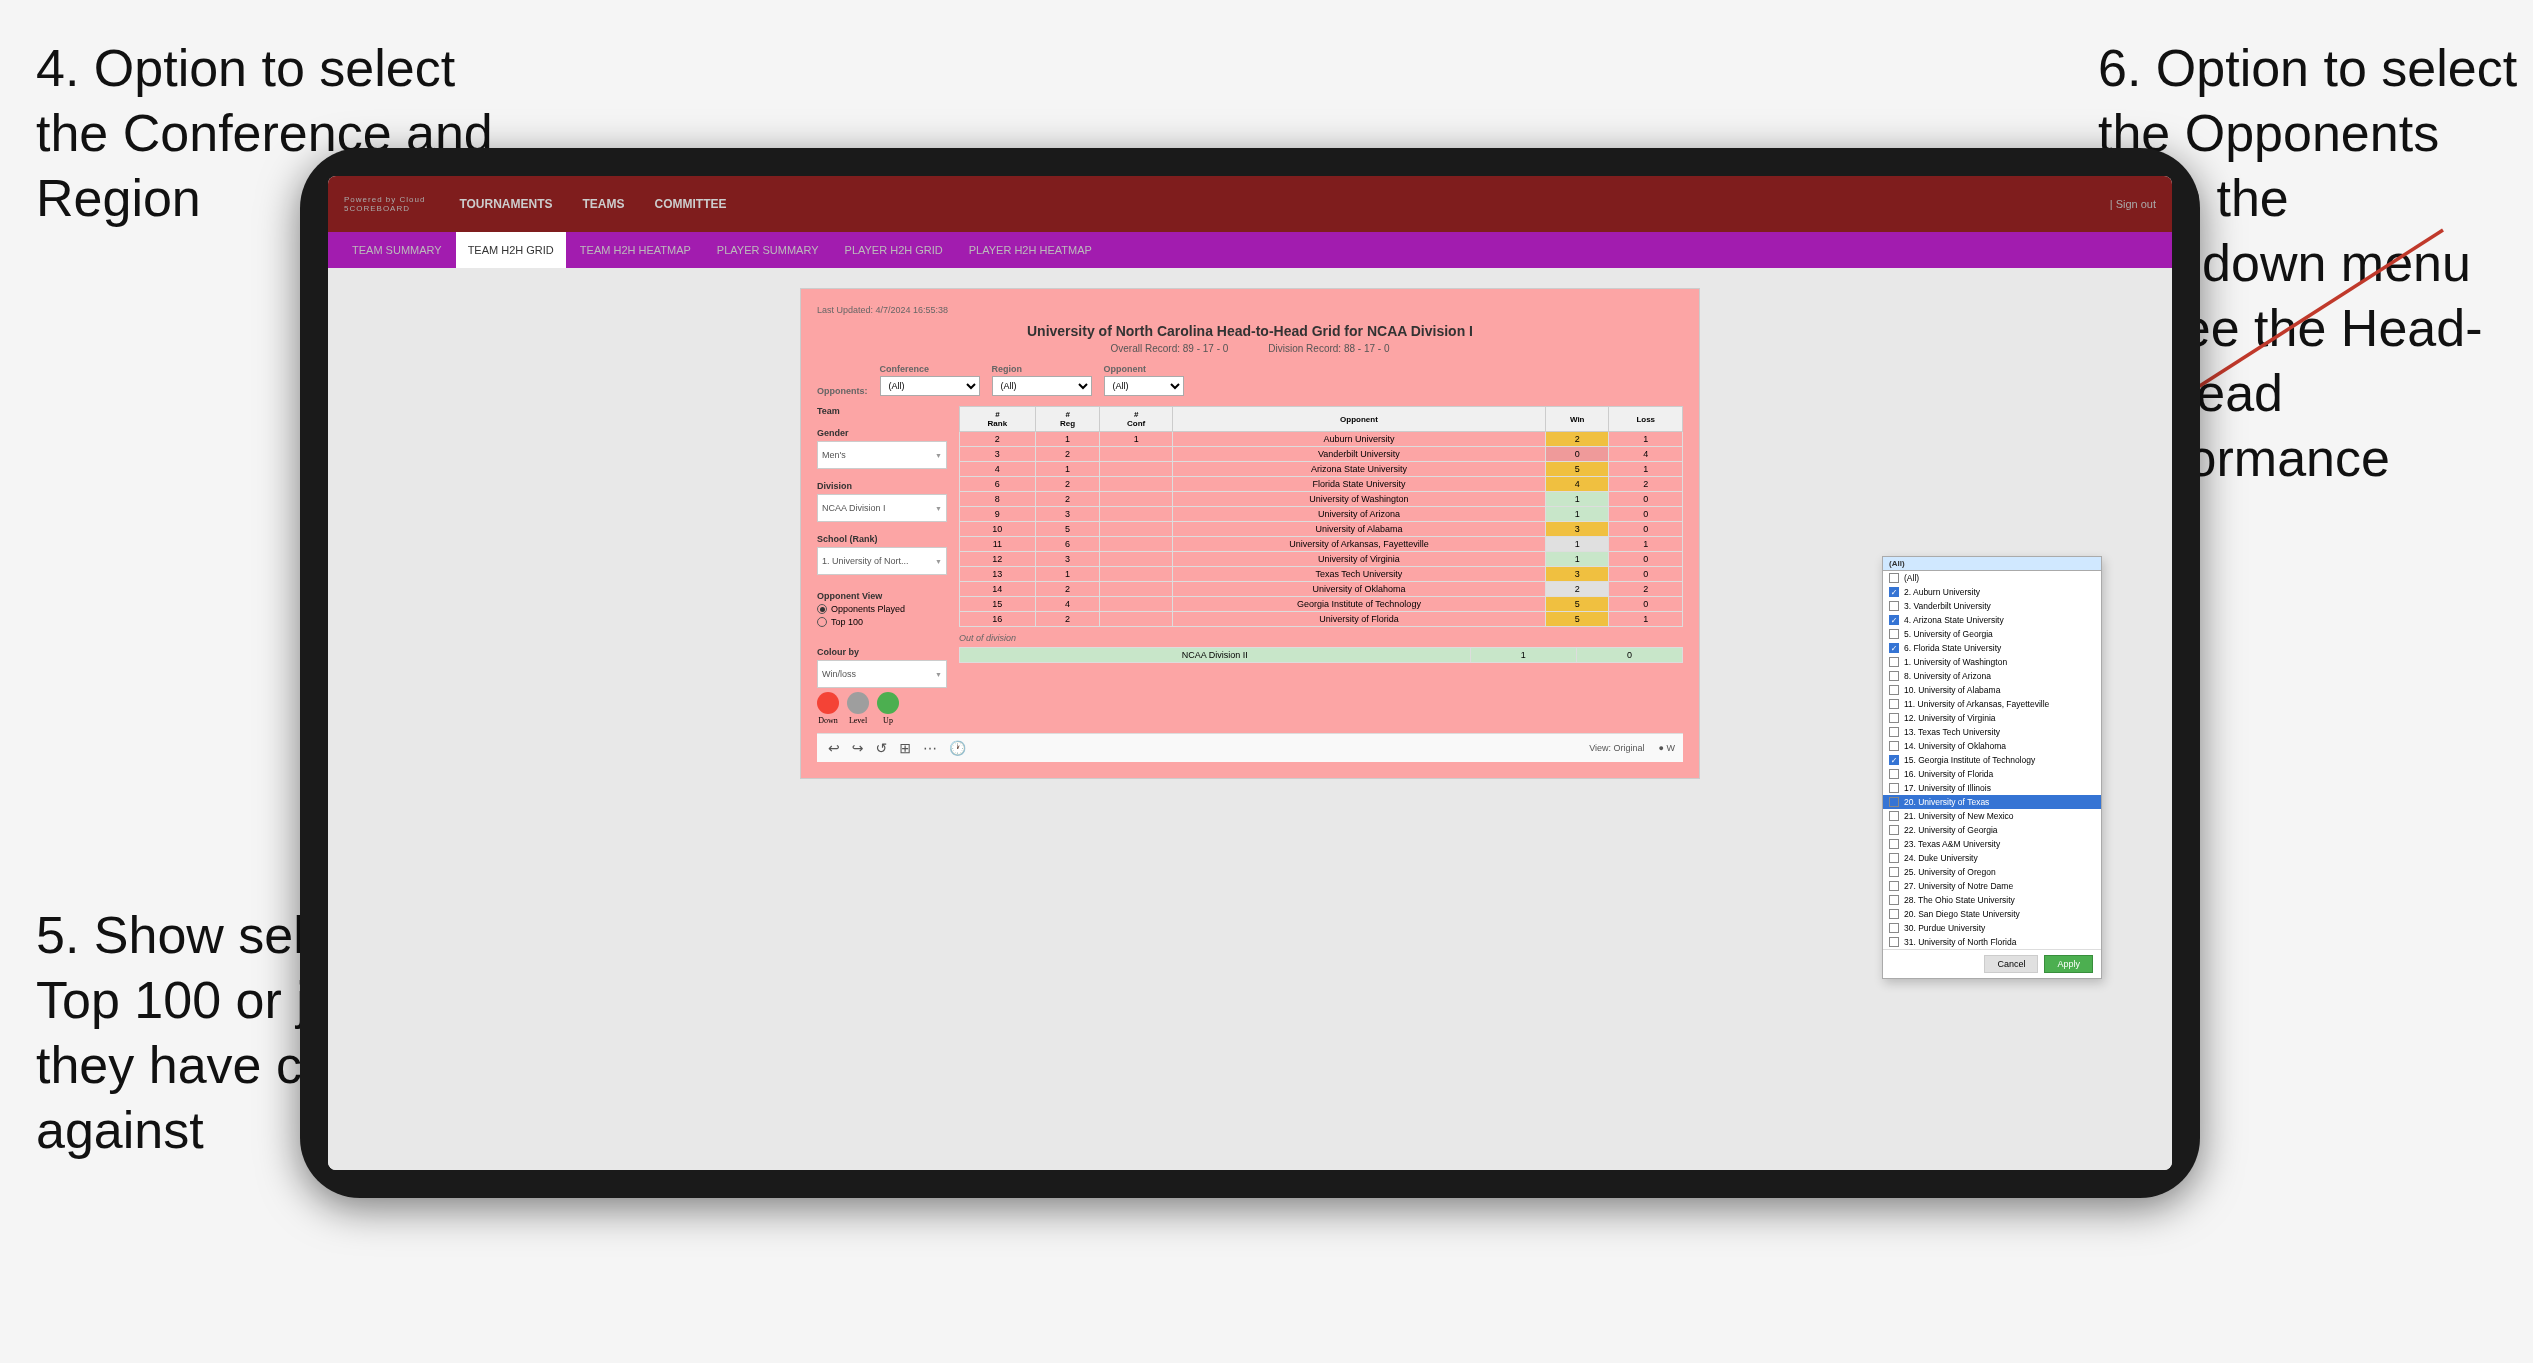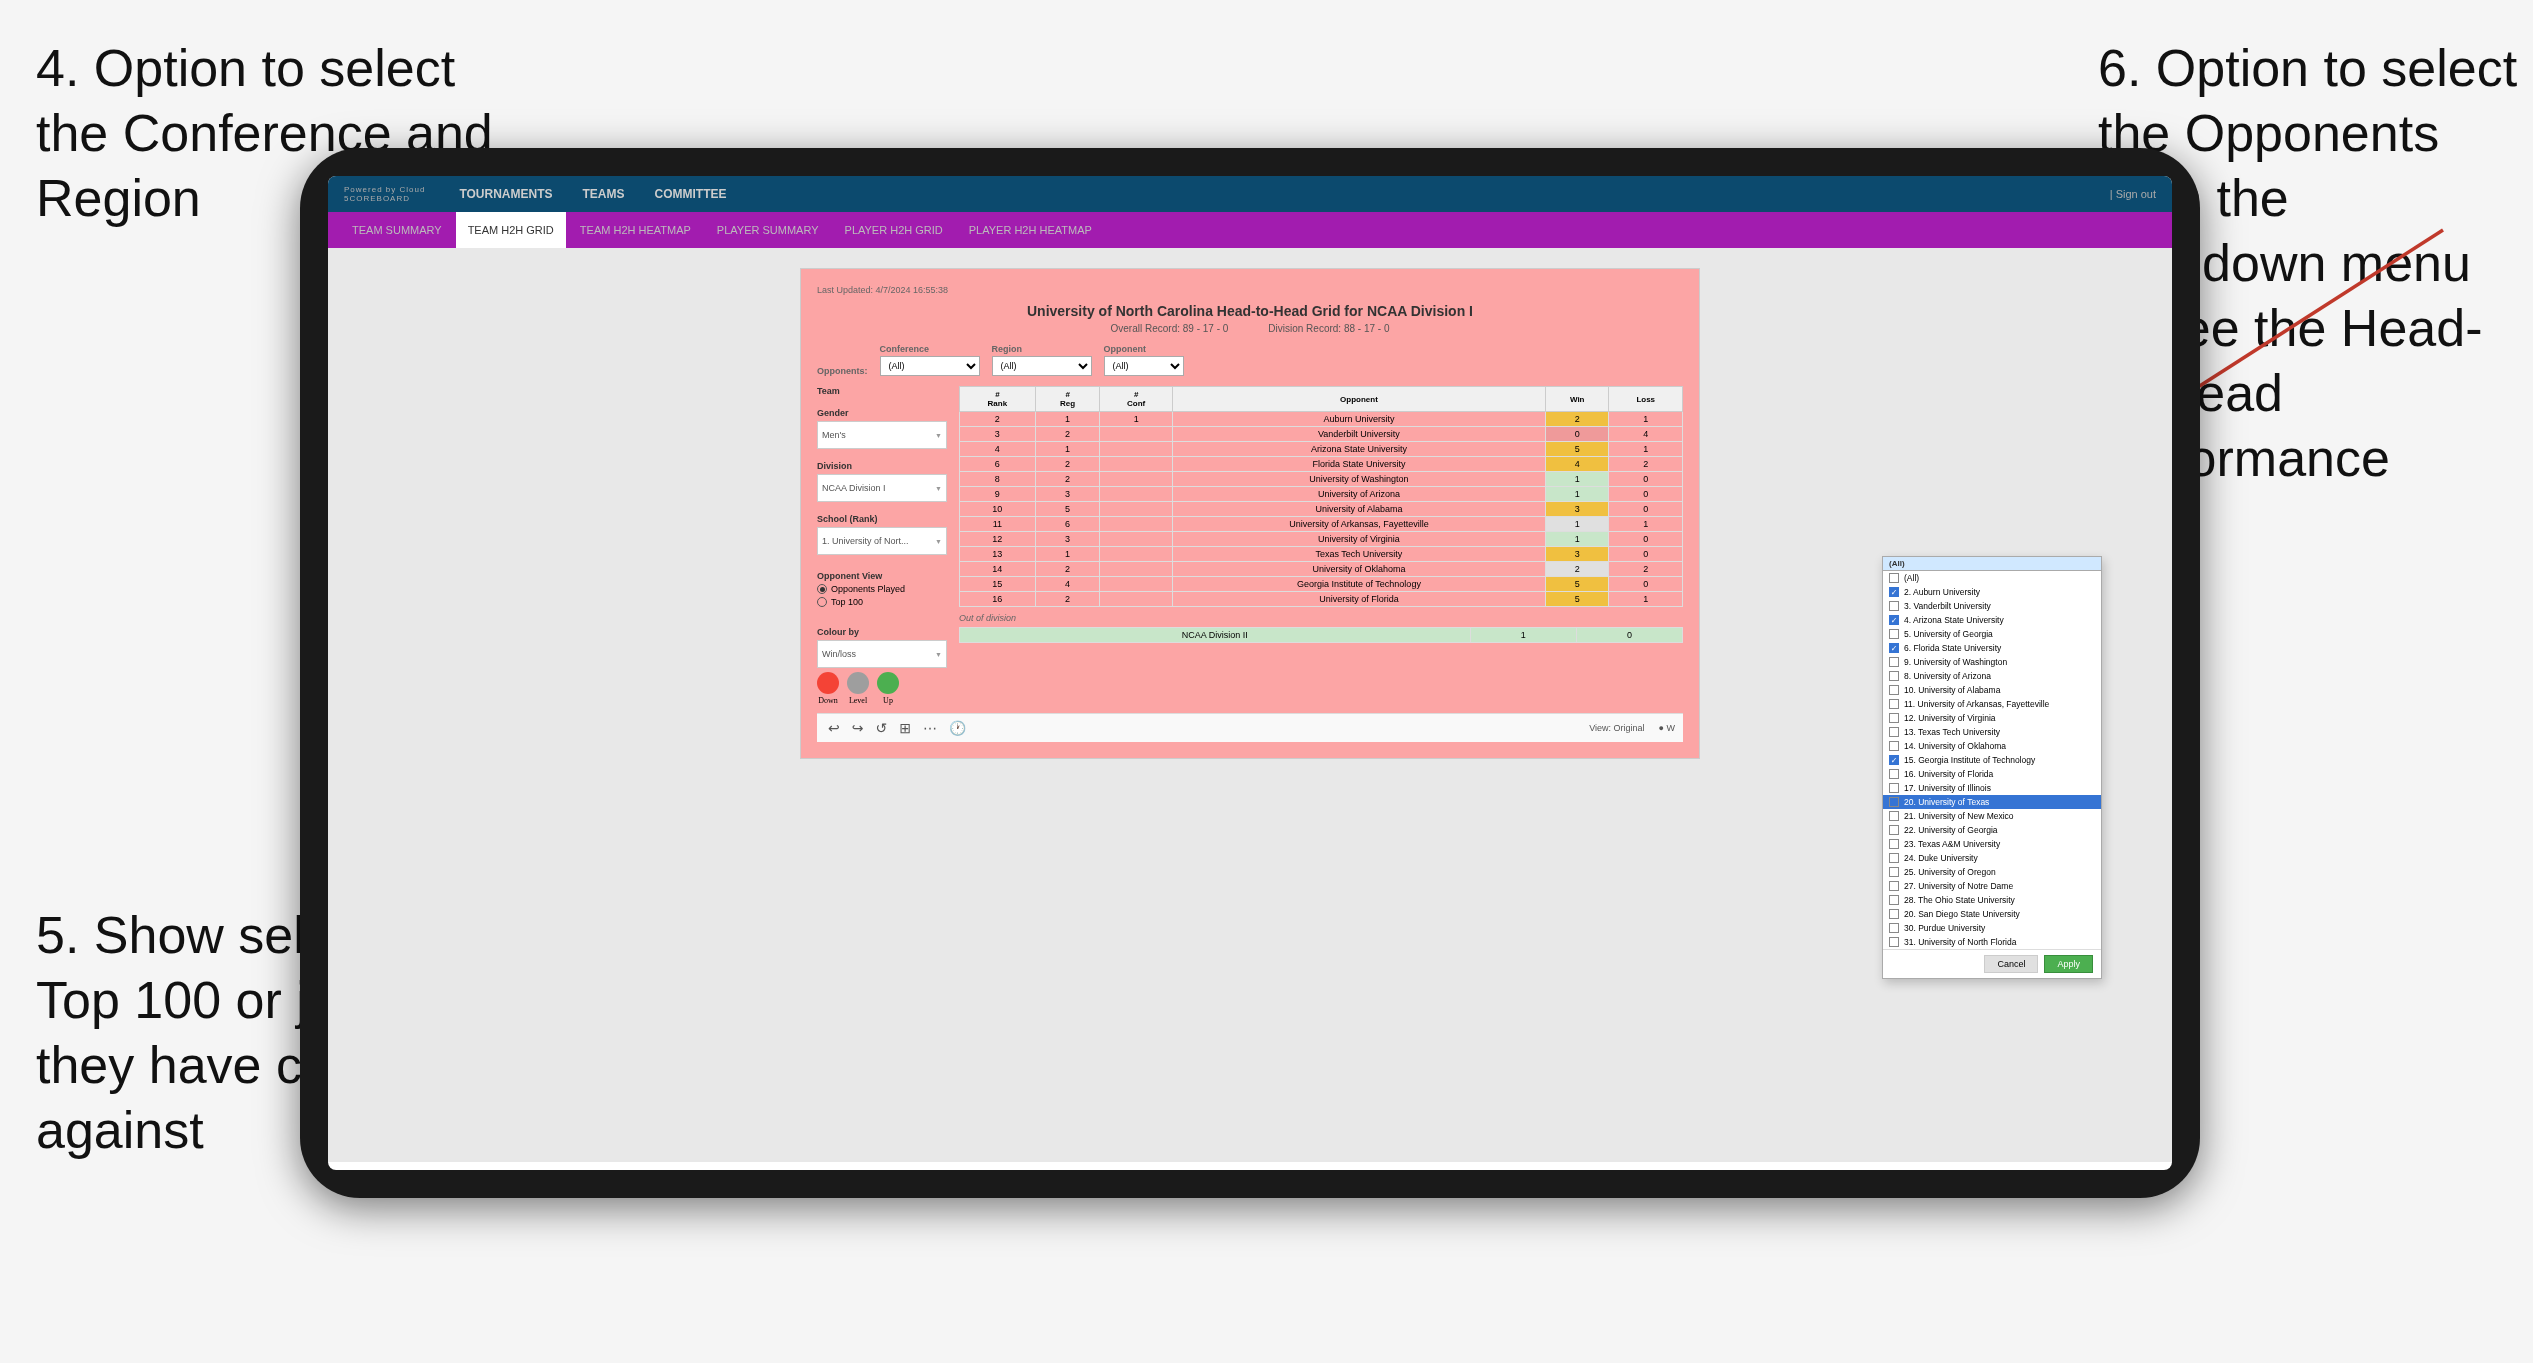--- a/index.html
+++ b/index.html
@@ -58,22 +58,22 @@
       left: 28px;
       right: 28px;
       bottom: 28px;
       background: #fff;
       border-radius: 8px;
       overflow: hidden;
     }
 
     
     .nav-bar {
-      height: 36px;
-      background: #0c4a6e;
+      height: 56px;
+      background: #7f1d1d;
       display: flex;
       align-items: center;
       padding: 0 16px;
     }
 
     .nav-logo {
       font-size: 16px;
       font-weight: bold;
       color: #e74c3c;
       margin-right: 20px;
@@ -758,21 +758,21 @@
                 <div class="dropdown-item">
                   <div class="checkbox"></div>
                   <span>5. University of Georgia</span>
                 </div>
                 <div class="dropdown-item">
                   <div class="checkbox checked">✓</div>
                   <span>6. Florida State University</span>
                 </div>
                 <div class="dropdown-item">
                   <div class="checkbox"></div>
-                  <span>9. University of Washington</span>
+                  <span>1. University of Washington</span>
                 </div>
                 <div class="dropdown-item">
                   <div class="checkbox"></div>
                   <span>8. University of Arizona</span>
                 </div>
                 <div class="dropdown-item">
                   <div class="checkbox"></div>
                   <span>10. University of Alabama</span>
                 </div>
                 <div class="dropdown-item">

